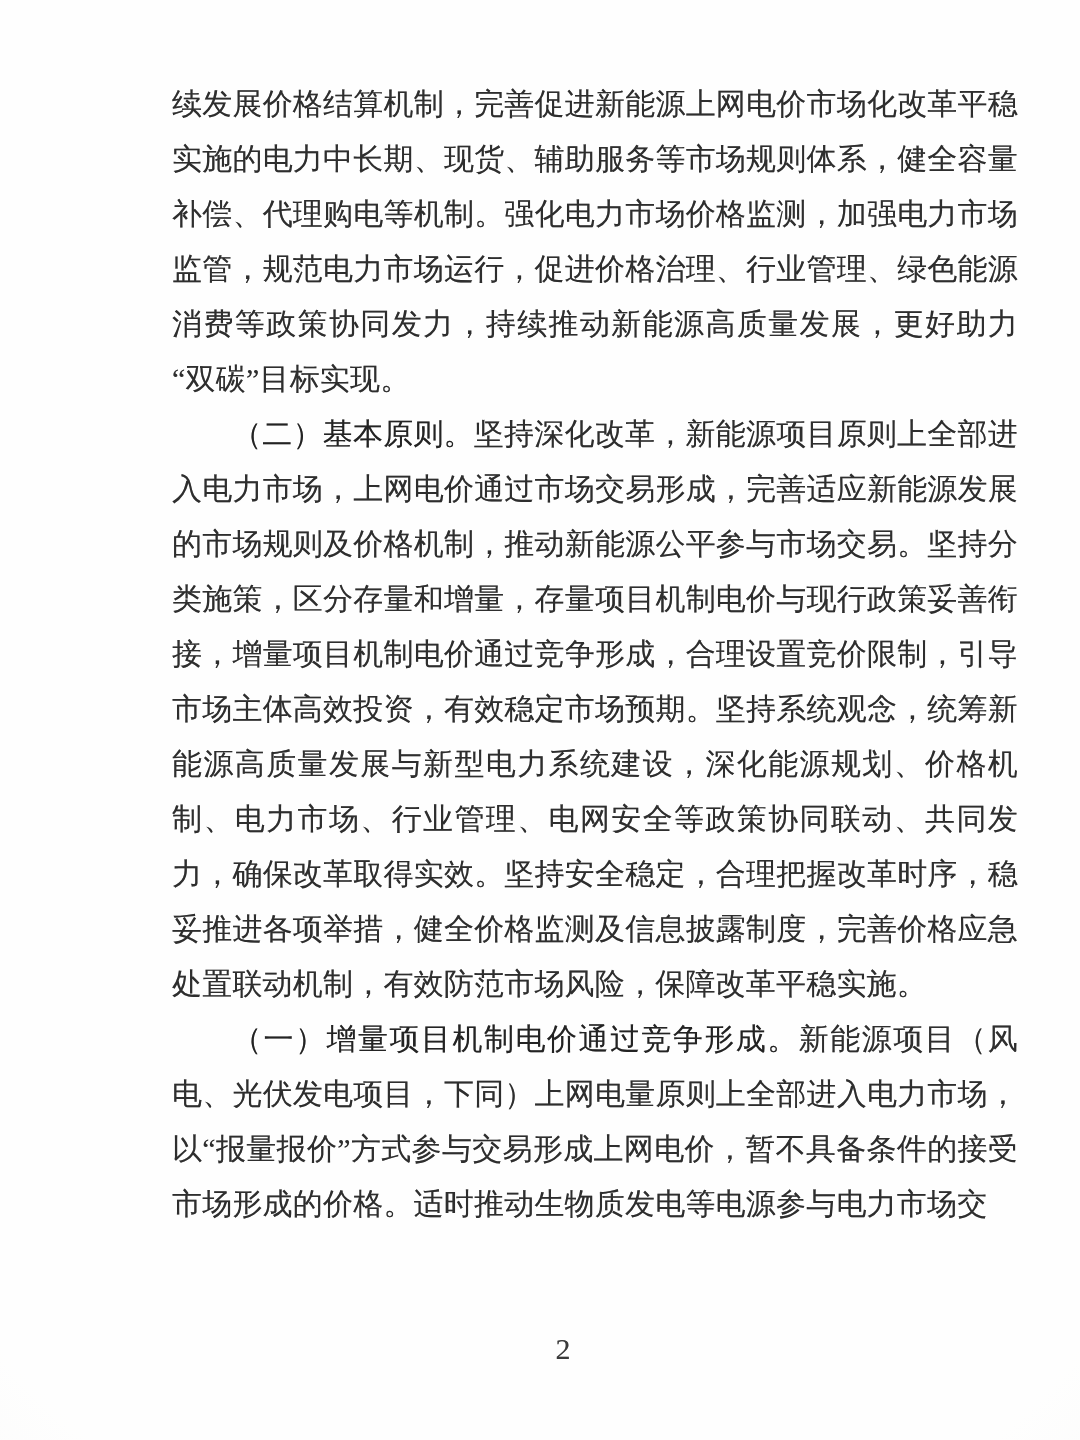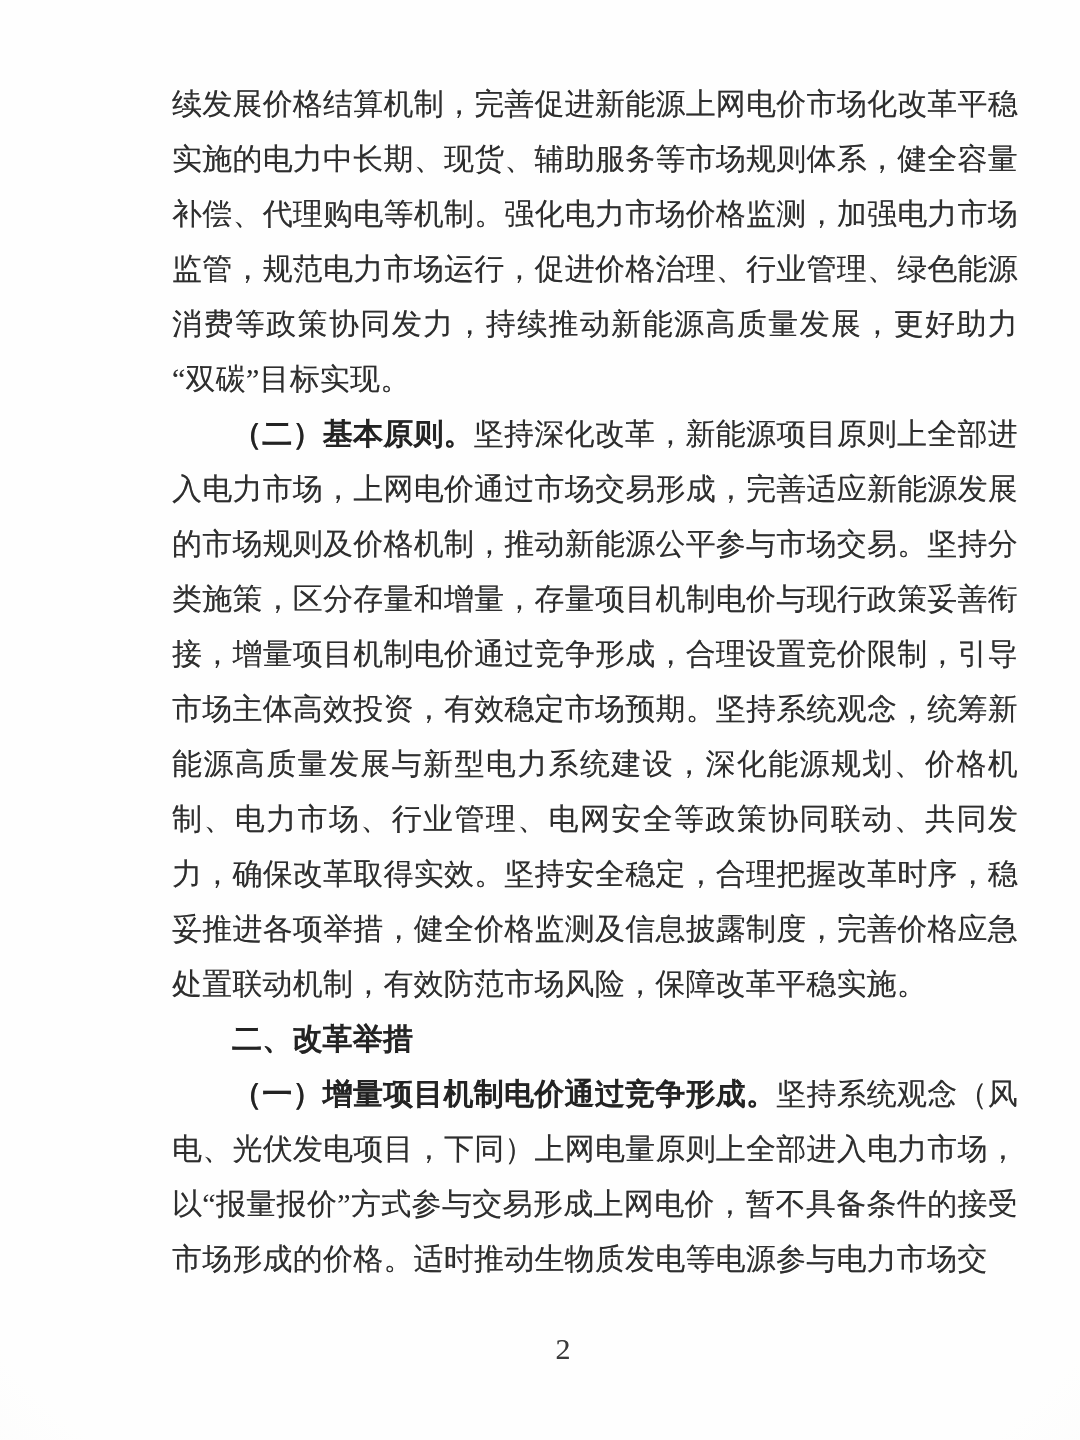--- a/index.html
+++ b/index.html
@@ -36,21 +36,21 @@
     text-shadow: 0 0 0.6px rgba(46,46,46,0.45);
     margin-left: 32px;
   }
   .para {
     margin: 0;
   }
   .para.indent {
     text-indent: 2em;
   }
   .lead {
-    font-weight: bold;
+    font-weight: normal;
     color: #232323;
   }
   .heading {
     font-weight: bold;
     color: #232323;
     text-indent: 2em;
   }
   .footer {
     position: absolute;
     left: 140px;
@@ -67,22 +67,21 @@
 </head>
 <body>
 
 <div class="page">
   <div class="content">
 
     <p class="para"><span>续发展价格结算机制，完善促进新能源上网电价市场化改革平稳实施的电力中长期、现货、辅助服务等市场规则体系，健全容量补偿、代理购电等机制。强化电力市场价格监测，加强电力市场监管，规范电力市场运行，促进价格治理、行业管理、绿色能源消费等政策协同发力，持续推动新能源高质量发展，更好助力“双碳”目标实现。</span></p>
 
     <p class="para indent"><span class="lead">（二）基本原则。</span><span>坚持深化改革，新能源项目原则上全部进入电力市场，上网电价通过市场交易形成，完善适应新能源发展的市场规则及价格机制，推动新能源公平参与市场交易。坚持分类施策，区分存量和增量，存量项目机制电价与现行政策妥善衔接，增量项目机制电价通过竞争形成，合理设置竞价限制，引导市场主体高效投资，有效稳定市场预期。坚持系统观念，统筹新能源高质量发展与新型电力系统建设，深化能源规划、价格机制、电力市场、行业管理、电网安全等政策协同联动、共同发力，确保改革取得实效。坚持安全稳定，合理把握改革时序，稳妥推进各项举措，健全价格监测及信息披露制度，完善价格应急处置联动机制，有效防范市场风险，保障改革平稳实施。</span></p>
 
-    <p class="para heading"><span>二、改革举措</span></p>
 
-    <p class="para indent"><span class="lead">（一）增量项目机制电价通过竞争形成。</span><span>坚持系统观念（风电、光伏发电项目，下同）上网电量原则上全部进入电力市场，以“报量报价”方式参与交易形成上网电价，暂不具备条件的接受市场形成的价格。适时推动生物质发电等电源参与电力市场交</span></p>
+    <p class="para indent"><span class="lead">（一）增量项目机制电价通过竞争形成。</span><span>新能源项目（风电、光伏发电项目，下同）上网电量原则上全部进入电力市场，以“报量报价”方式参与交易形成上网电价，暂不具备条件的接受市场形成的价格。适时推动生物质发电等电源参与电力市场交</span></p>
 
   </div>
 
   <div class="footer">
     <span class="page-num">2</span>
   </div>
 </div>
 
 </body></html>

